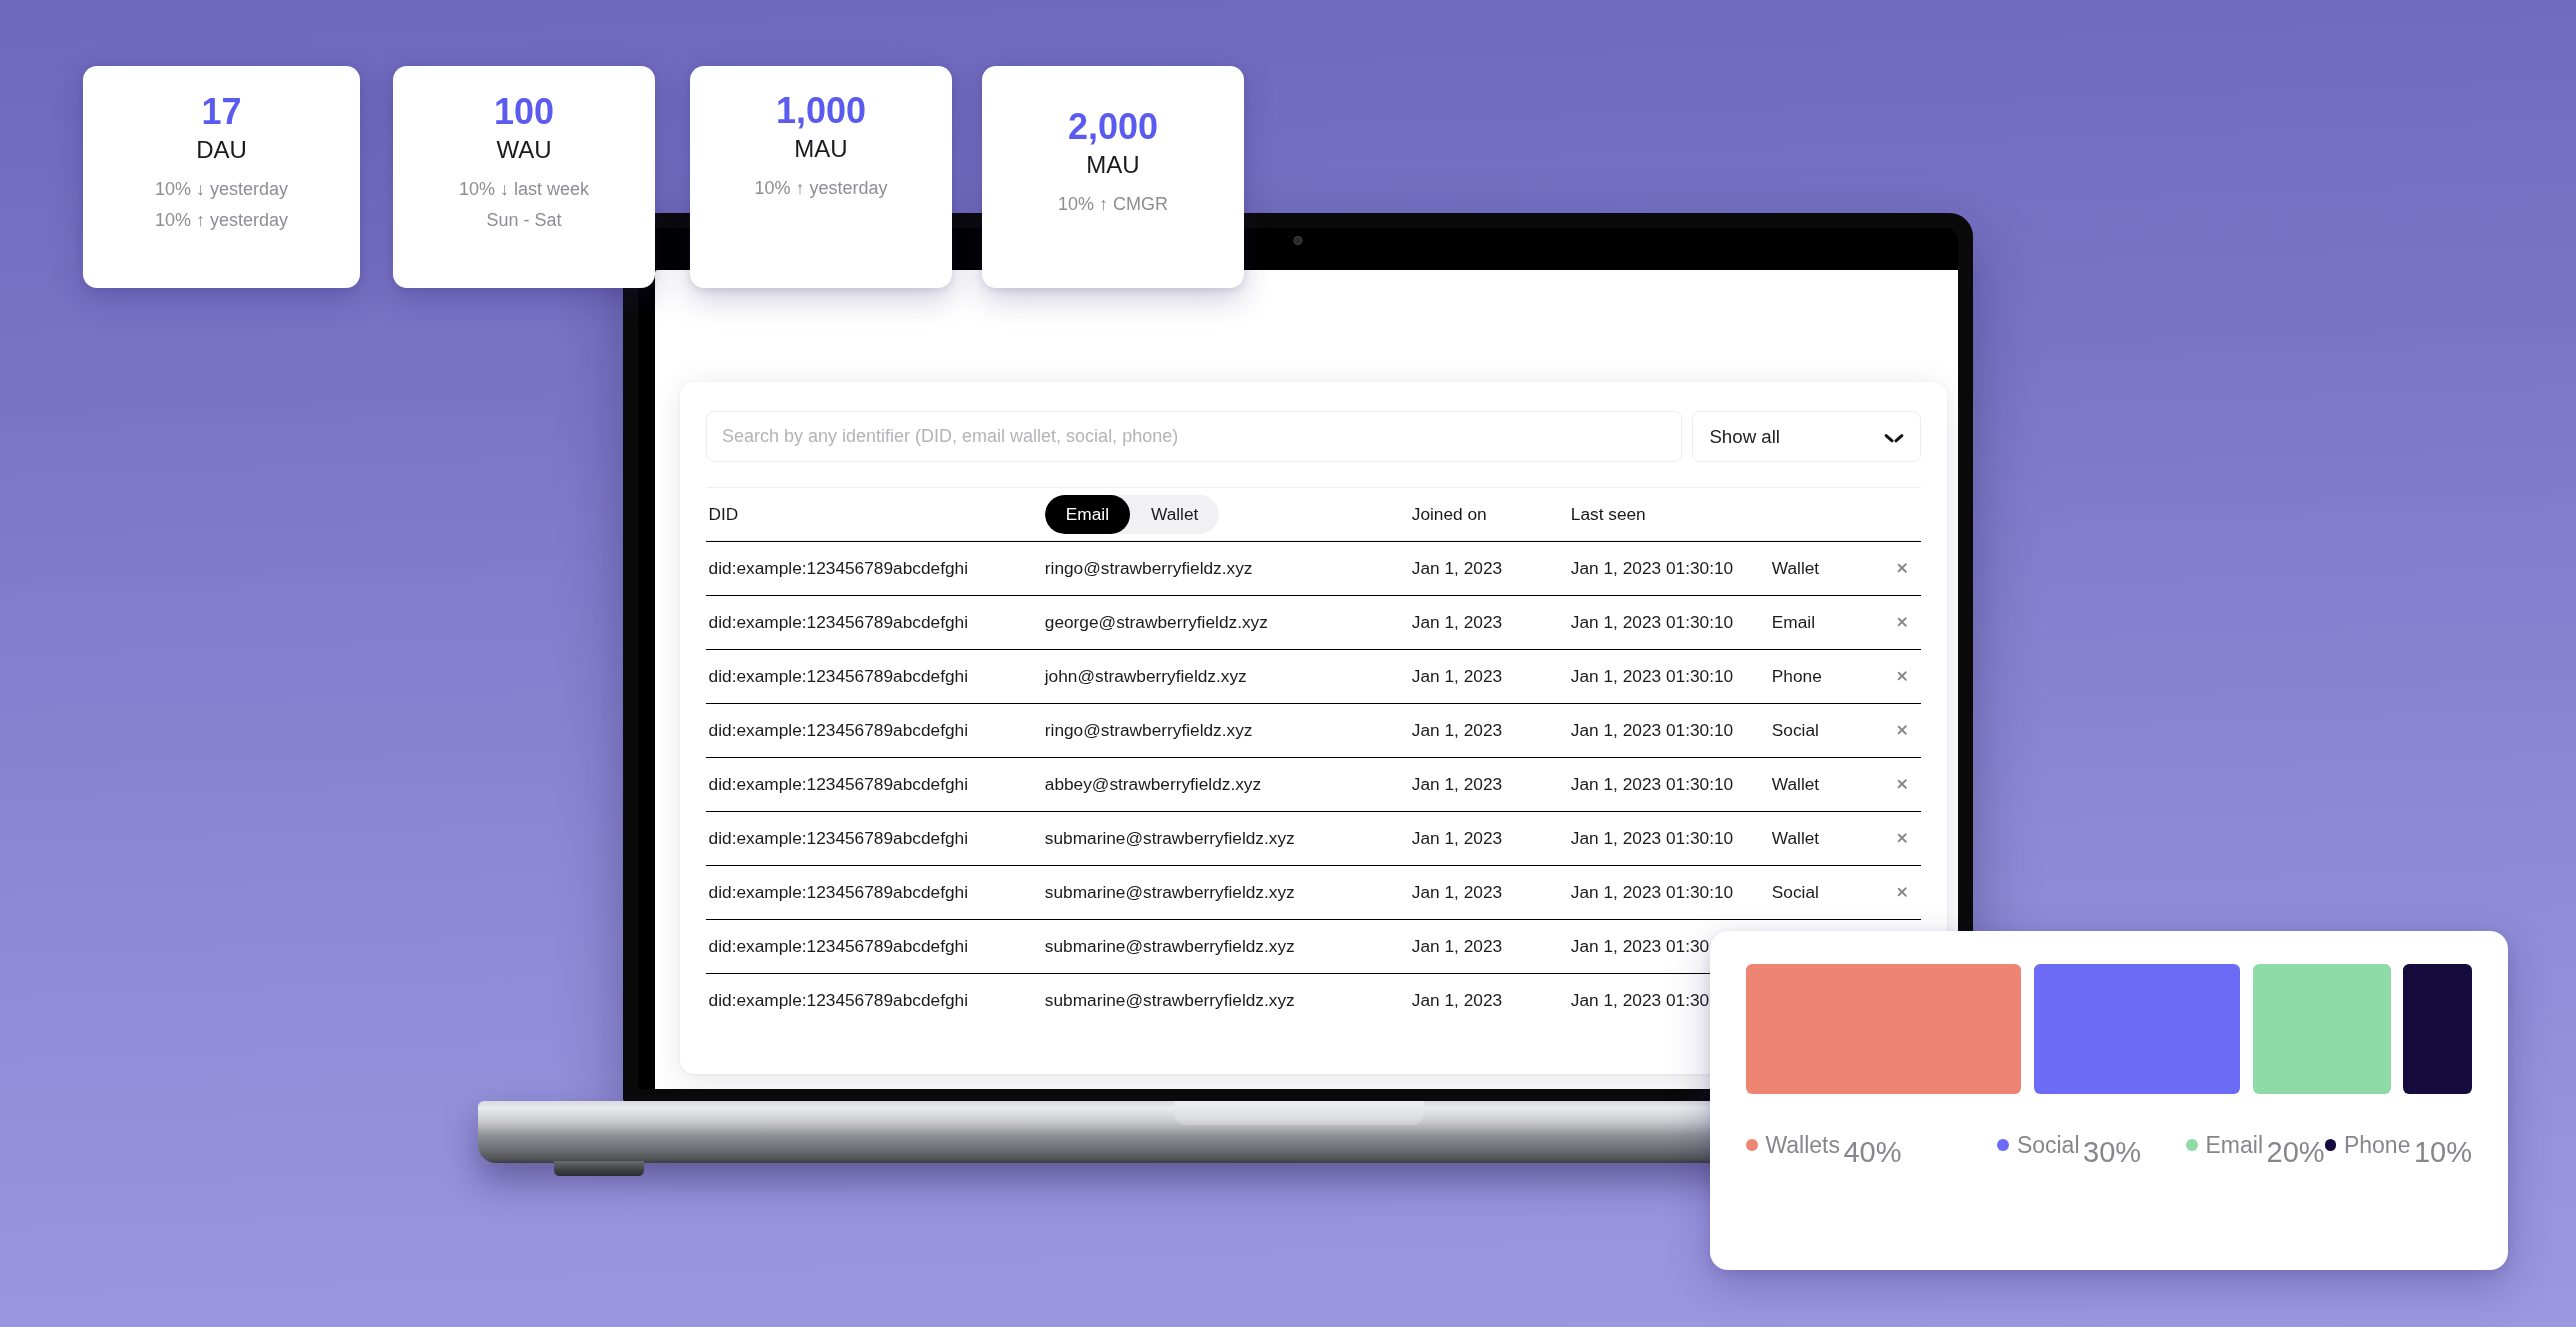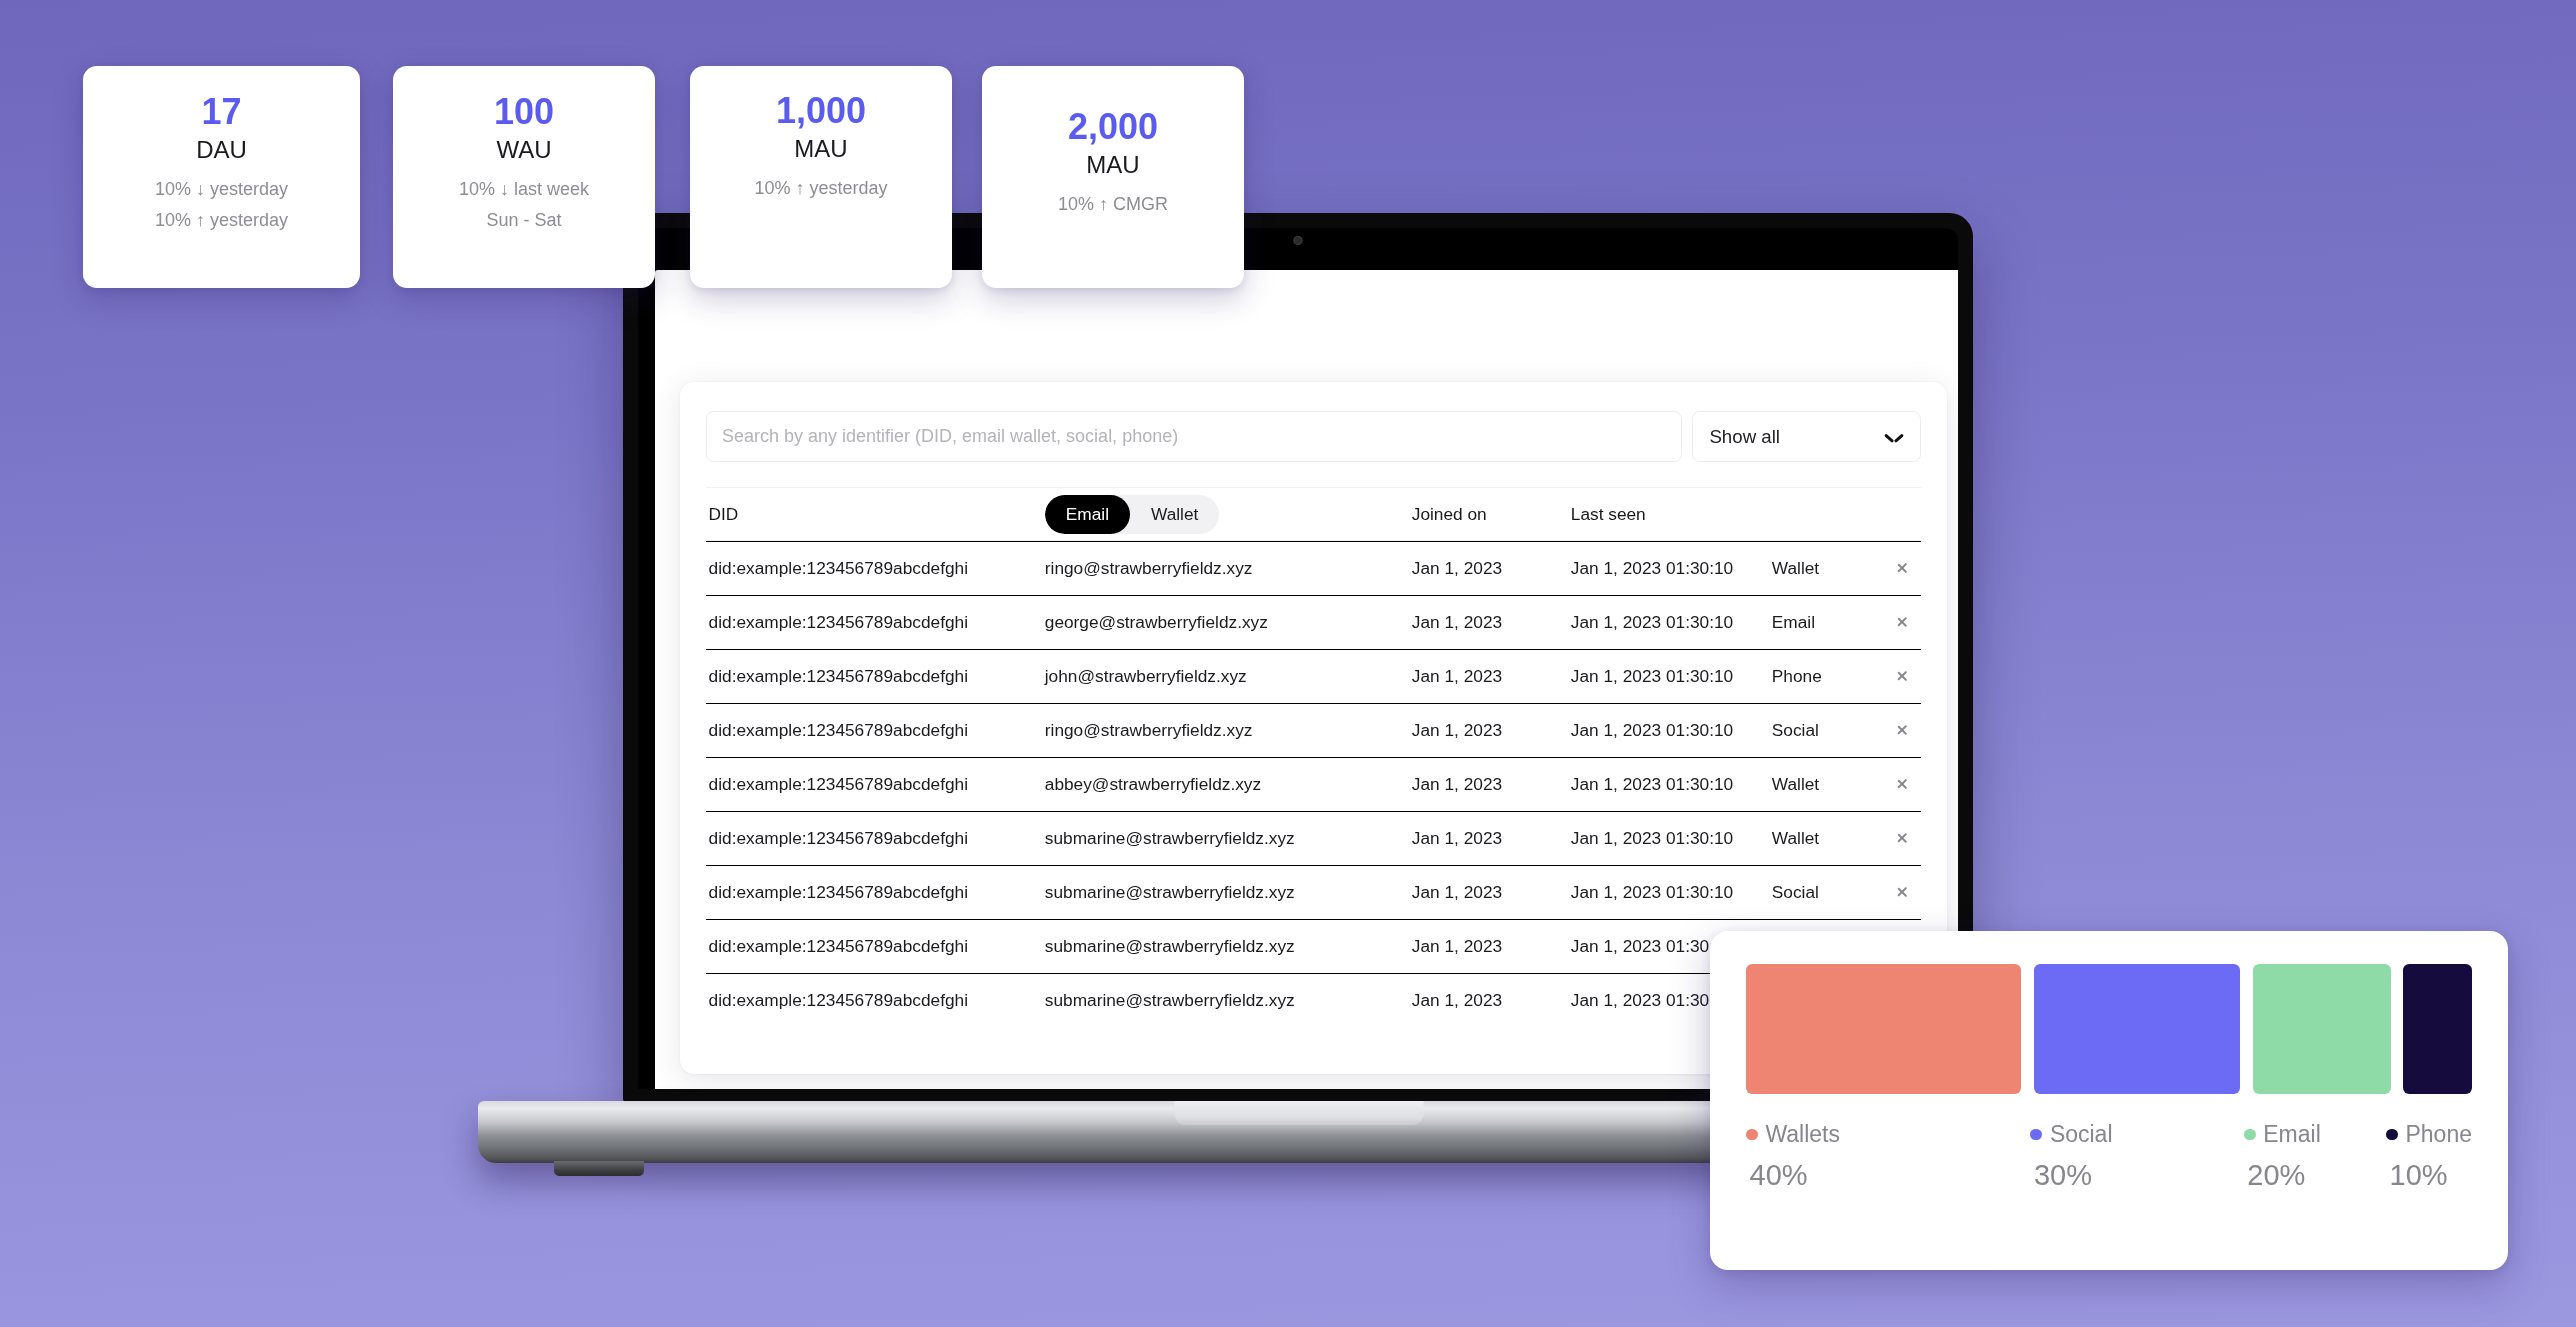--- a/index.html
+++ b/index.html
@@ -271,21 +271,21 @@
     display: flex;
     align-items: stretch;
     gap: 12.5px;
     height: 130px;
   }
   .bar { border-radius: 6.2px; }
   #legend {
     display: flex;
     margin-top: 29px;
   }
-  .legend-col { display: flex; flex-direction: column; }
+  .legend-col { display: flex; }
   .legend-top { display: flex; align-items: center; gap: 7.6px; }
   .dot { width: 11.8px; height: 11.8px; border-radius: 50%; flex: 0 0 auto; }
   .legend-name { font-size: 23px; color: #86868c; line-height: 1; }
   .legend-pct  { font-size: 29px; color: #86868c; margin-top: 15.2px; padding-left: 3.5px; line-height: 1; }
 </style>
 </head>
 <body>
 
 <div id="laptop">
   <div id="laptop-lid">

